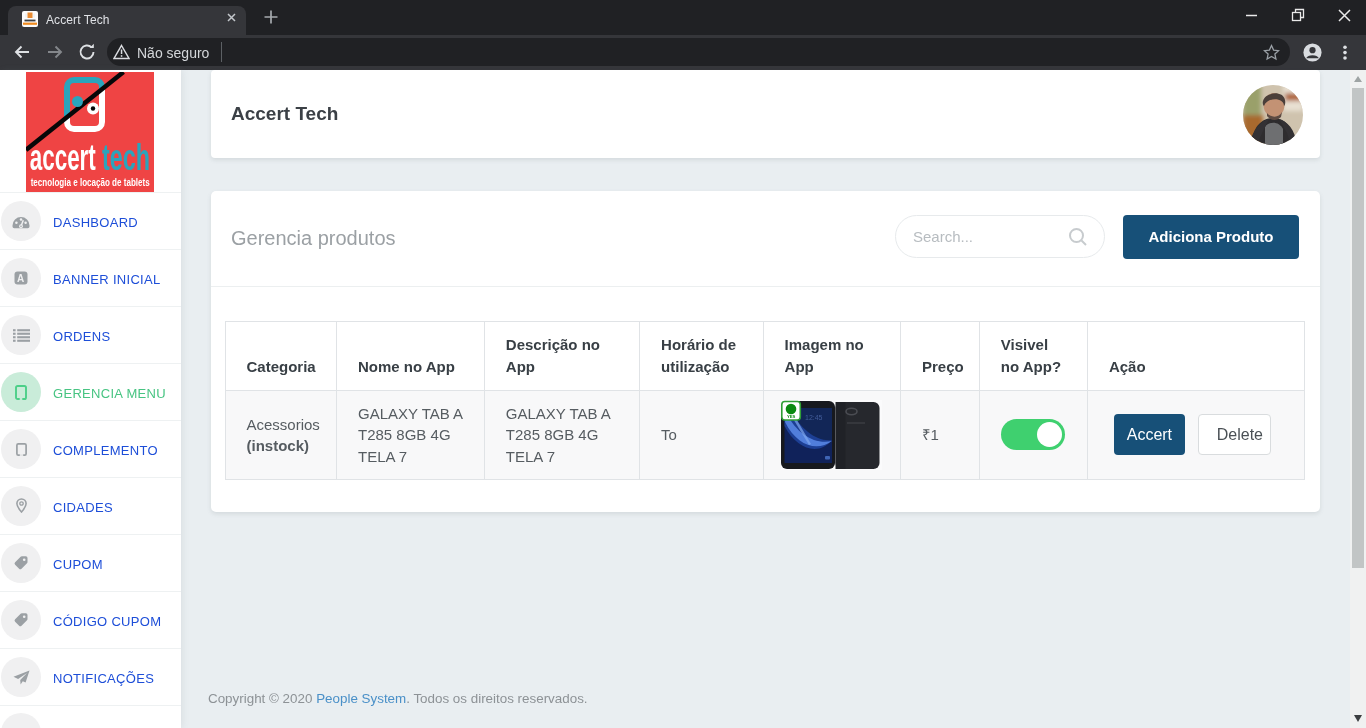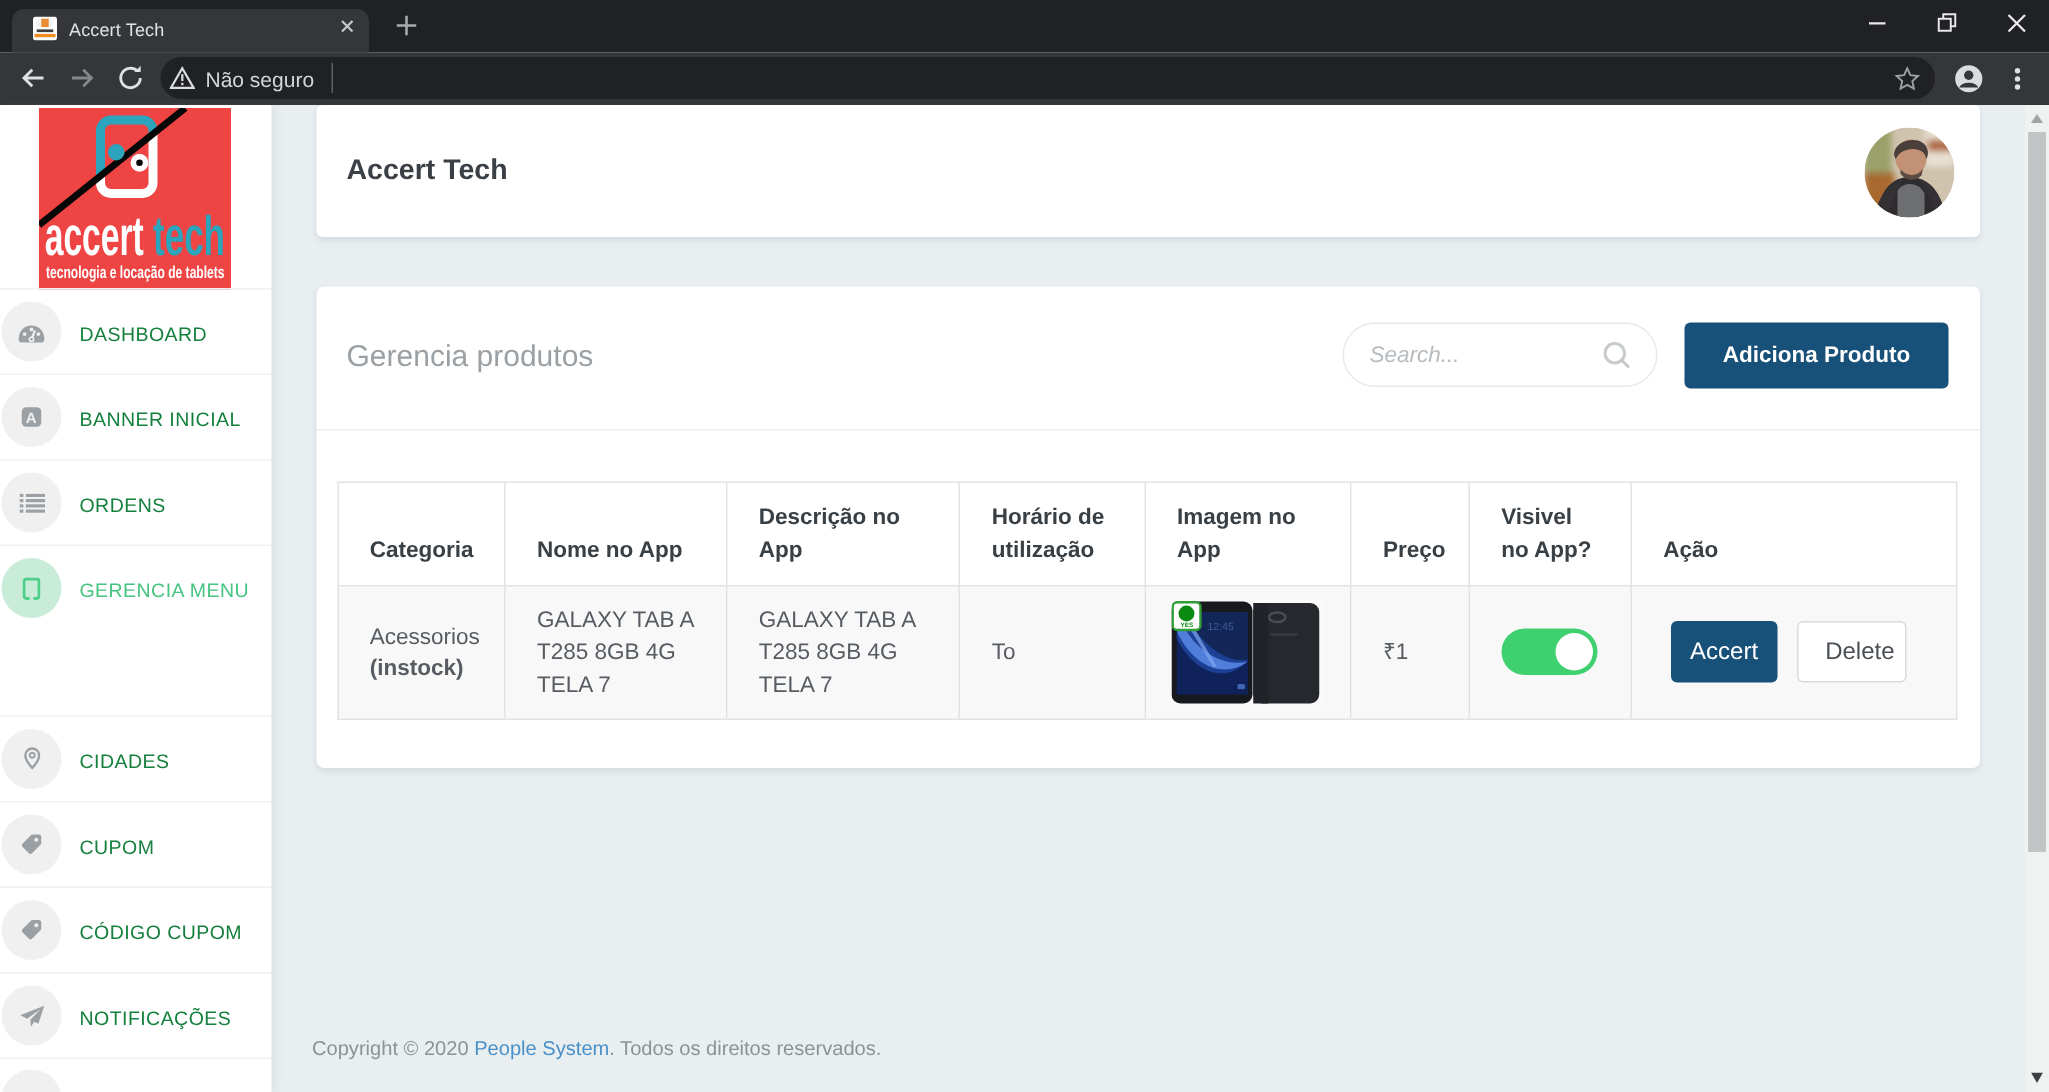--- a/index.html
+++ b/index.html
@@ -15,38 +15,38 @@
 
   #toolbar { position:absolute; left:0; top:35px; width:1366px; height:35px; background:#35363a; }
   #urlpill { position:absolute; left:107px; top:3px; width:1183px; height:28px; border-radius:14px; background:#202124; }
 
   
   #page { position:absolute; left:0; top:70px; width:1366px; height:658px; background:#e9eef1; }
   #sidebar { position:absolute; left:0; top:0; width:181px; height:658px; background:#ffffff; box-shadow:2px 0 6px rgba(120,130,140,0.12); }
   #logo { position:absolute; left:26px; top:2px; width:128px; height:121px; background:#ef4444; }
   .mitem { position:absolute; left:0; width:181px; height:57px; border-top:1px solid #eef1f2; }
   .mcirc { position:absolute; left:1px; top:8px; width:40px; height:40px; border-radius:50%; background:#f0f0f1; }
-  .mtext { position:absolute; left:53px; top:21.5px; font-size:13px; letter-spacing:0.3px; color:#15803d; white-space:nowrap; }
+  .mtext { position:absolute; left:53px; top:21.5px; font-size:13px; letter-spacing:0.3px; color:#1d4ed8; white-space:nowrap; }
   .mitem.active .mcirc { background:#c9ecd9; }
   .mitem.active .mtext { color:#47c482; }
   .micon { position:absolute; left:12px; top:12px; width:16px; height:16px; }
 
   #scrollbar { position:absolute; left:1350px; top:0; width:16px; height:658px; background:#f0f1f1; }
   #sthumb { position:absolute; left:2px; top:18px; width:12px; height:480px; background:#c2c5c5; }
 
   
   #hdrcard { position:absolute; left:211px; top:0px; width:1109px; height:88px; background:#fff; border-radius:4px; box-shadow:0 2px 4px rgba(100,110,120,0.16); }
   #hdrcard h1 { position:absolute; left:20px; top:33px; font-size:19px; color:#3b4046; font-weight:bold; }
   #avatar { position:absolute; left:1032px; top:15px; width:60px; height:60px; border-radius:50%; overflow:hidden; }
 
   #card2 { position:absolute; left:211px; top:121px; width:1109px; height:321px; background:#fff; border-radius:5px; box-shadow:0 2px 4px rgba(100,110,120,0.16); }
   #card2 .chead { position:absolute; left:0; top:0; width:1109px; height:96px; border-bottom:1px solid #eceff0; }
   #card2 .ctitle { position:absolute; left:20px; top:36px; font-size:20px; color:#9ba0a4; }
   #search { position:absolute; left:684px; top:24px; width:210px; height:43px; border:1px solid #e7eaec; border-radius:22px; }
-  #search .ph { position:absolute; left:17px; top:12px; font-size:15px; color:#b7bcc0;font-style:italic; }
+  #search .ph { position:absolute; left:17px; top:12px; font-size:15px; color:#b7bcc0; }
   #btnadd { position:absolute; left:912px; top:24px; width:176px; height:44px; background:#175078; border-radius:4px; color:#fff; font-weight:bold; font-size:15px; text-align:center; line-height:44px; }
 
   
   #tbl { position:absolute; left:13.5px; top:130px; width:1080px; border-collapse:collapse; table-layout:fixed; }
   #tbl th, #tbl td { border:1px solid #e0e3e6; font-size:15px; }
   #tbl th { color:#383f45; font-weight:bold; text-align:left; vertical-align:bottom; padding:12px 10px 13px 21px; line-height:21.5px; height:68px; }
   #tbl td { color:#565c61; vertical-align:middle; padding:12px 12px 12px 21px; line-height:21.3px; height:88px; background:#f8f8f9; }
   .btn-editar { display:inline-block; margin-left:5px; width:71px; height:41px; background:#175078; border-radius:4px; color:#fff; font-size:16px; text-align:center; line-height:41px; }
   .btn-delete { display:inline-block; width:73px; height:41px; background:#fff; border:1px solid #d9dcde; border-radius:4px; color:#4a5055; font-size:16px; text-align:center; line-height:39px; margin-left:13px;padding-left:11px; }
   #toggle { display:inline-block; width:64px; height:31px; background:#3fd06f; border-radius:16px; position:relative; vertical-align:middle; }
@@ -189,20 +189,29 @@
         <div class="mtext">ORDENS</div>
       </div>
     <div class="mitem active" style="top:293px">
         <div class="mcirc">
       <svg class="micon" style="left:14px;top:13px;width:12px;height:15px" viewBox="0 0 12 15">
             <rect x="1" y="1" width="10" height="13" rx="1.6" fill="none" stroke="#4ccf88" stroke-width="1.9"></rect>
             <path d="M4.7 14 h2.6" stroke="#c9ecd9" stroke-width="1.9"></path>
           </svg>
     </div>
         <div class="mtext">GERENCIA MENU</div>
+      </div>
+    <div class="mitem" style="top:350px">
+        <div class="mcirc">
+      <svg class="micon" style="left:15px;top:14px;width:11px;height:13px" viewBox="0 0 11 13">
+            <rect x="0.9" y="0.9" width="9.2" height="11.2" rx="1.4" fill="none" stroke="#9ba0a4" stroke-width="1.7"></rect>
+            <path d="M3.8 12 h3.4" stroke="#f0f0f1" stroke-width="1.7"></path>
+          </svg>
+    </div>
+        <div class="mtext">COMPLEMENTO</div>
       </div>
     <div class="mitem" style="top:407px">
         <div class="mcirc">
       <svg class="micon" style="left:15px;top:12px;width:11px;height:15px" viewBox="0 0 11 15">
             <path d="M5.5 1 a4.6 4.6 0 0 1 4.6 4.6 c0 3.2 -4.6 8.4 -4.6 8.4 s-4.6 -5.2 -4.6 -8.4 a4.6 4.6 0 0 1 4.6 -4.6 Z" fill="none" stroke="#9ba0a4" stroke-width="1.6"></path>
             <circle cx="5.5" cy="5.5" r="1.7" fill="none" stroke="#9ba0a4" stroke-width="1.3"></circle>
           </svg>
     </div>
         <div class="mtext">CIDADES</div>
       </div>

